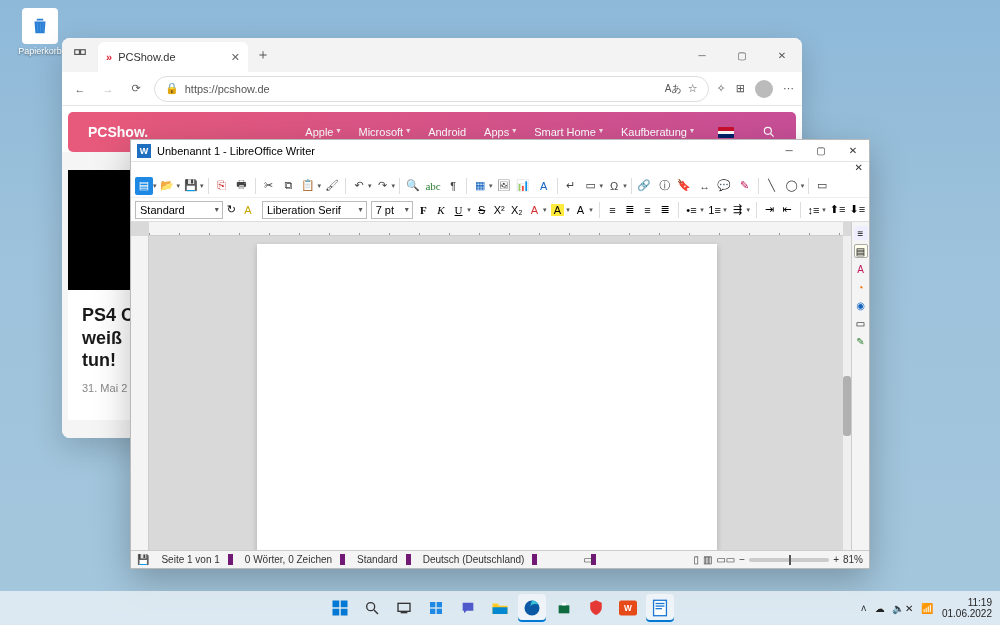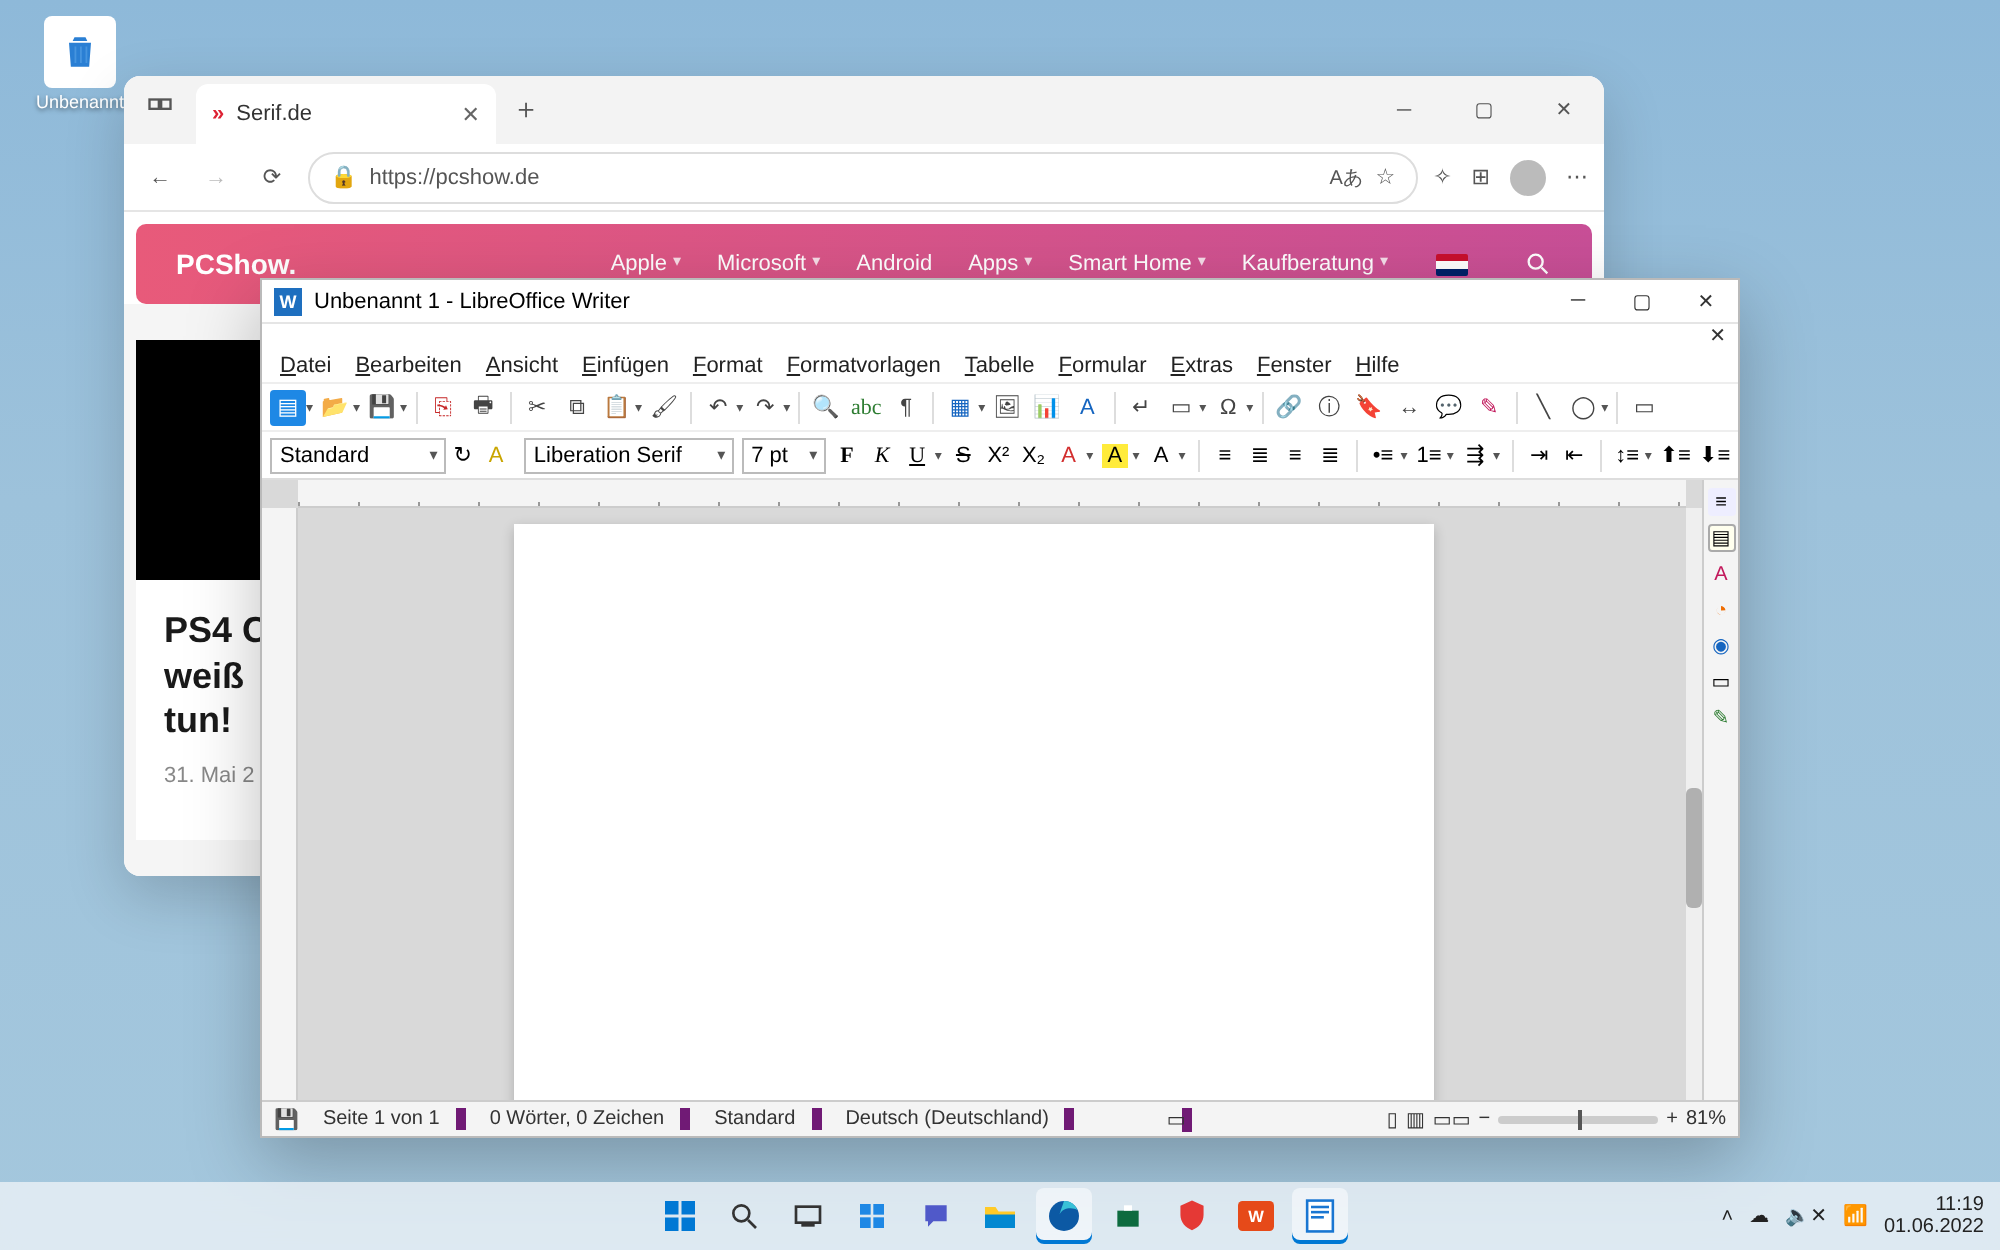--- a/index.html
+++ b/index.html
@@ -230,35 +230,35 @@
 </head>
 <body>
 
 <div class="desktop-icon">
   <div class="bin">
     <svg viewBox="0 0 24 24">
         <path fill="#2a7fd4" d="M6 7h12l-1 13H7L6 7zm3-3h6l1 2H8l1-2z"></path>
         <path fill="#6fb5ef" d="M9 9h1v9H9zM12 9h1v9h-1zM15 9h1v9h-1z" opacity=".4"></path>
       </svg>
   </div>
-  <div>Unbenannt</div>
+  <div>Papierkorb</div>
 </div>
 
 <div class="edge">
 
   <div class="edge-titlebar">
     <div class="edge-tab-icon-slot">
       <svg width="14" height="14" viewBox="0 0 24 24">
           <rect x="3" y="3" width="8" height="8" fill="none" stroke="#555" stroke-width="2"></rect>
           <rect x="13" y="3" width="8" height="8" fill="none" stroke="#555" stroke-width="2"></rect>
         </svg>
     </div>
     <div class="edge-tab">
       <span style="color:#d23; font-weight:700;">»</span>
-      <span>Serif.de</span>
+      <span>PCShow.de</span>
       <span class="close">✕</span>
     </div>
     <div class="edge-newtab">＋</div>
     <div class="edge-win-controls">
       <div>─</div>
       <div>▢</div>
       <div>✕</div>
     </div>
   </div>
 
@@ -337,33 +337,20 @@
     <div class="lo-title-controls">
       <div>─</div>
       <div>▢</div>
       <div>✕</div>
     </div>
   </div>
   <div class="lo-tabclose">
       <span>✕</span>
     </div>
 
-  <div class="lo-menu">
-    <span>Datei</span>
-    <span>Bearbeiten</span>
-    <span>Ansicht</span>
-    <span>Einfügen</span>
-    <span>Format</span>
-    <span>Formatvorlagen</span>
-    <span>Tabelle</span>
-    <span>Formular</span>
-    <span>Extras</span>
-    <span>Fenster</span>
-    <span>Hilfe</span>
-  </div>
 
   <div class="lo-tool">
     <div class="ico" style="background:#1e88e5;color:#fff;">▤</div>
       <span class="dd">▾</span>
     <div class="ico" style="color:#d28a12;">📂</div>
       <span class="dd">▾</span>
     <div class="ico" style="color:#7b3fa0;">💾</div>
       <span class="dd">▾</span>
     <div class="sep"></div>
     <div class="ico" style="color:#c62828;">⎘</div>

